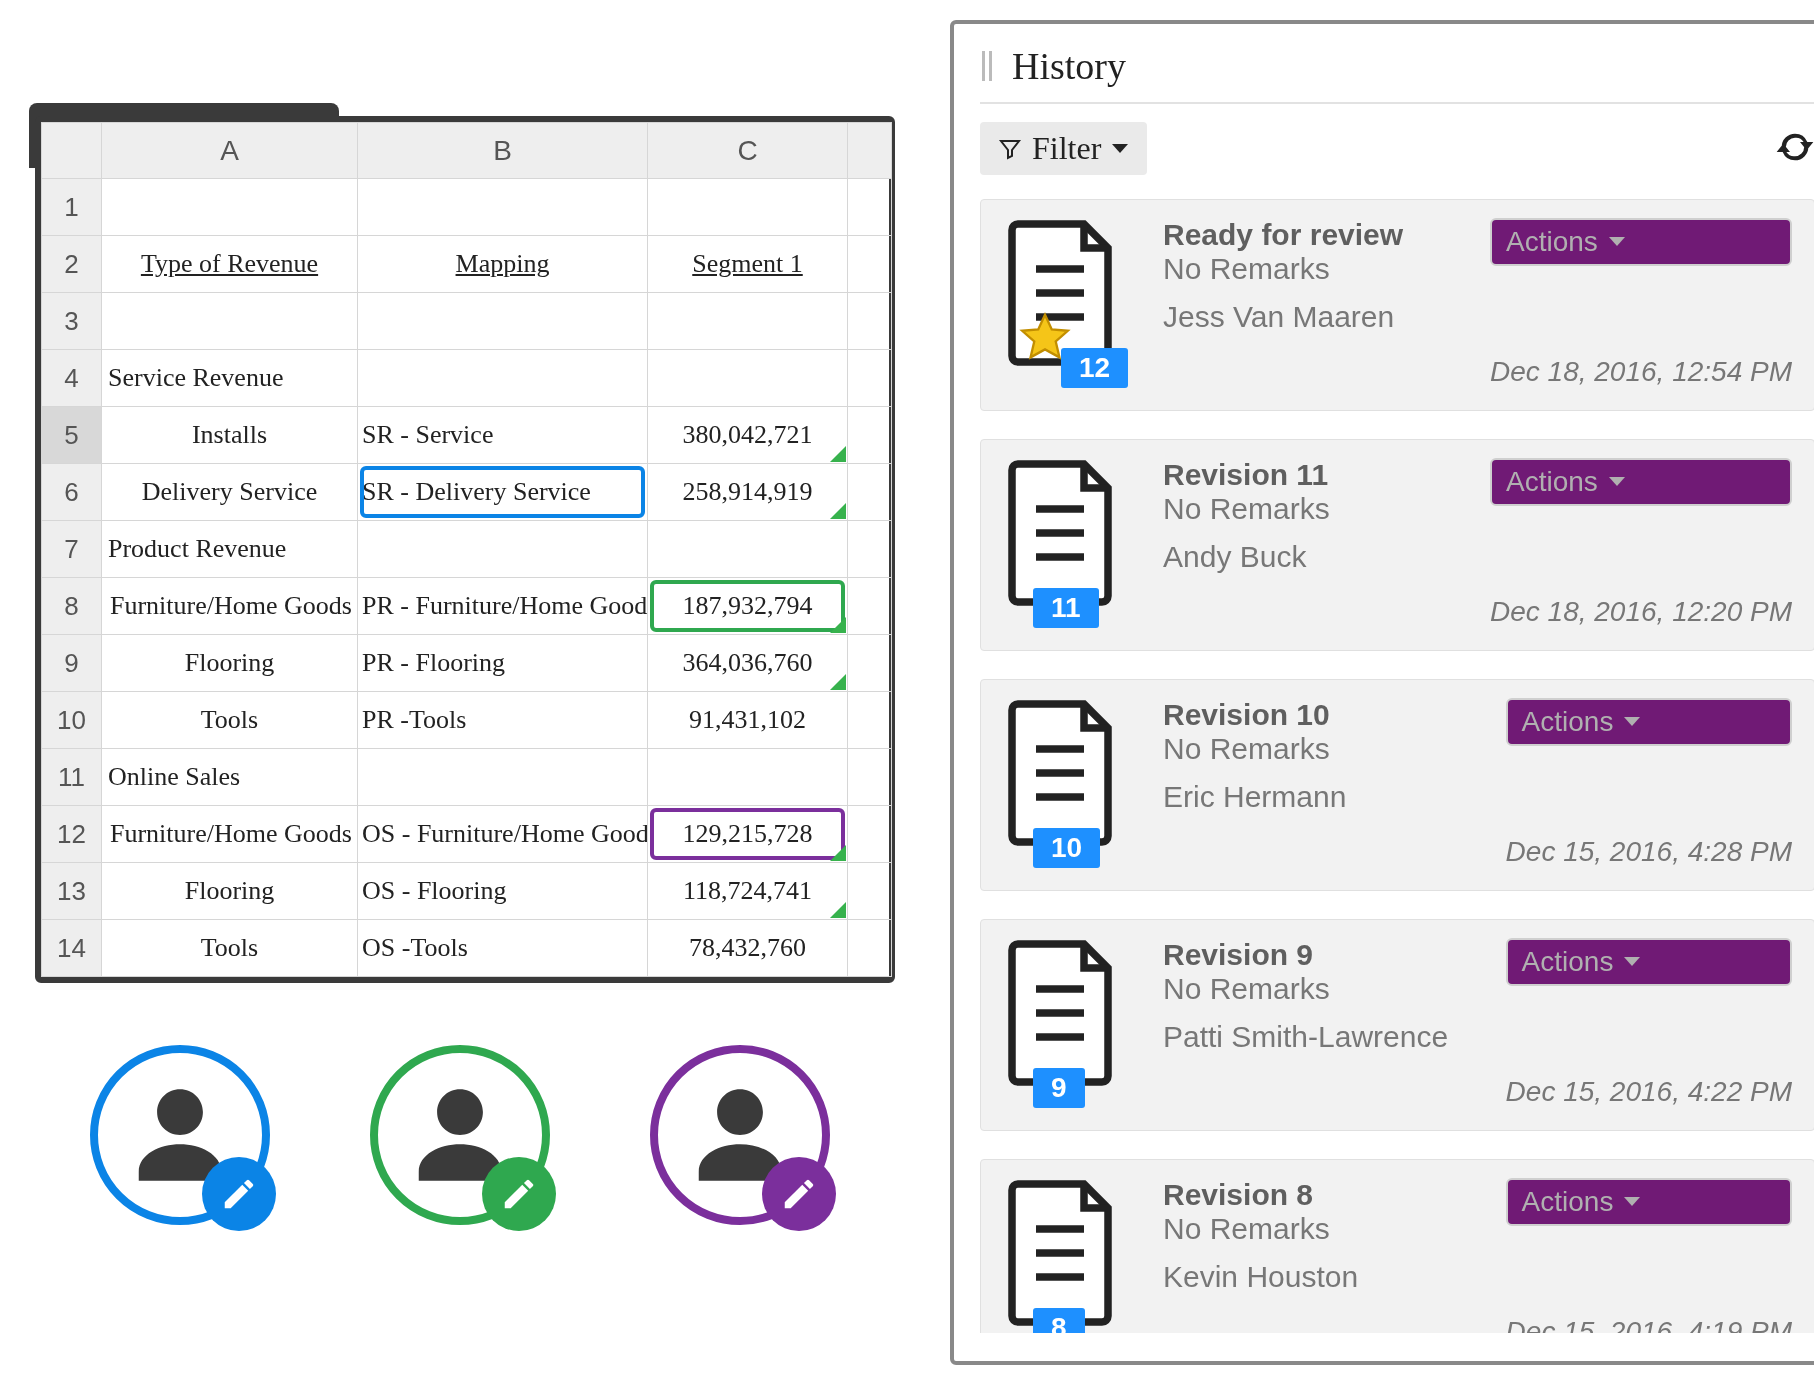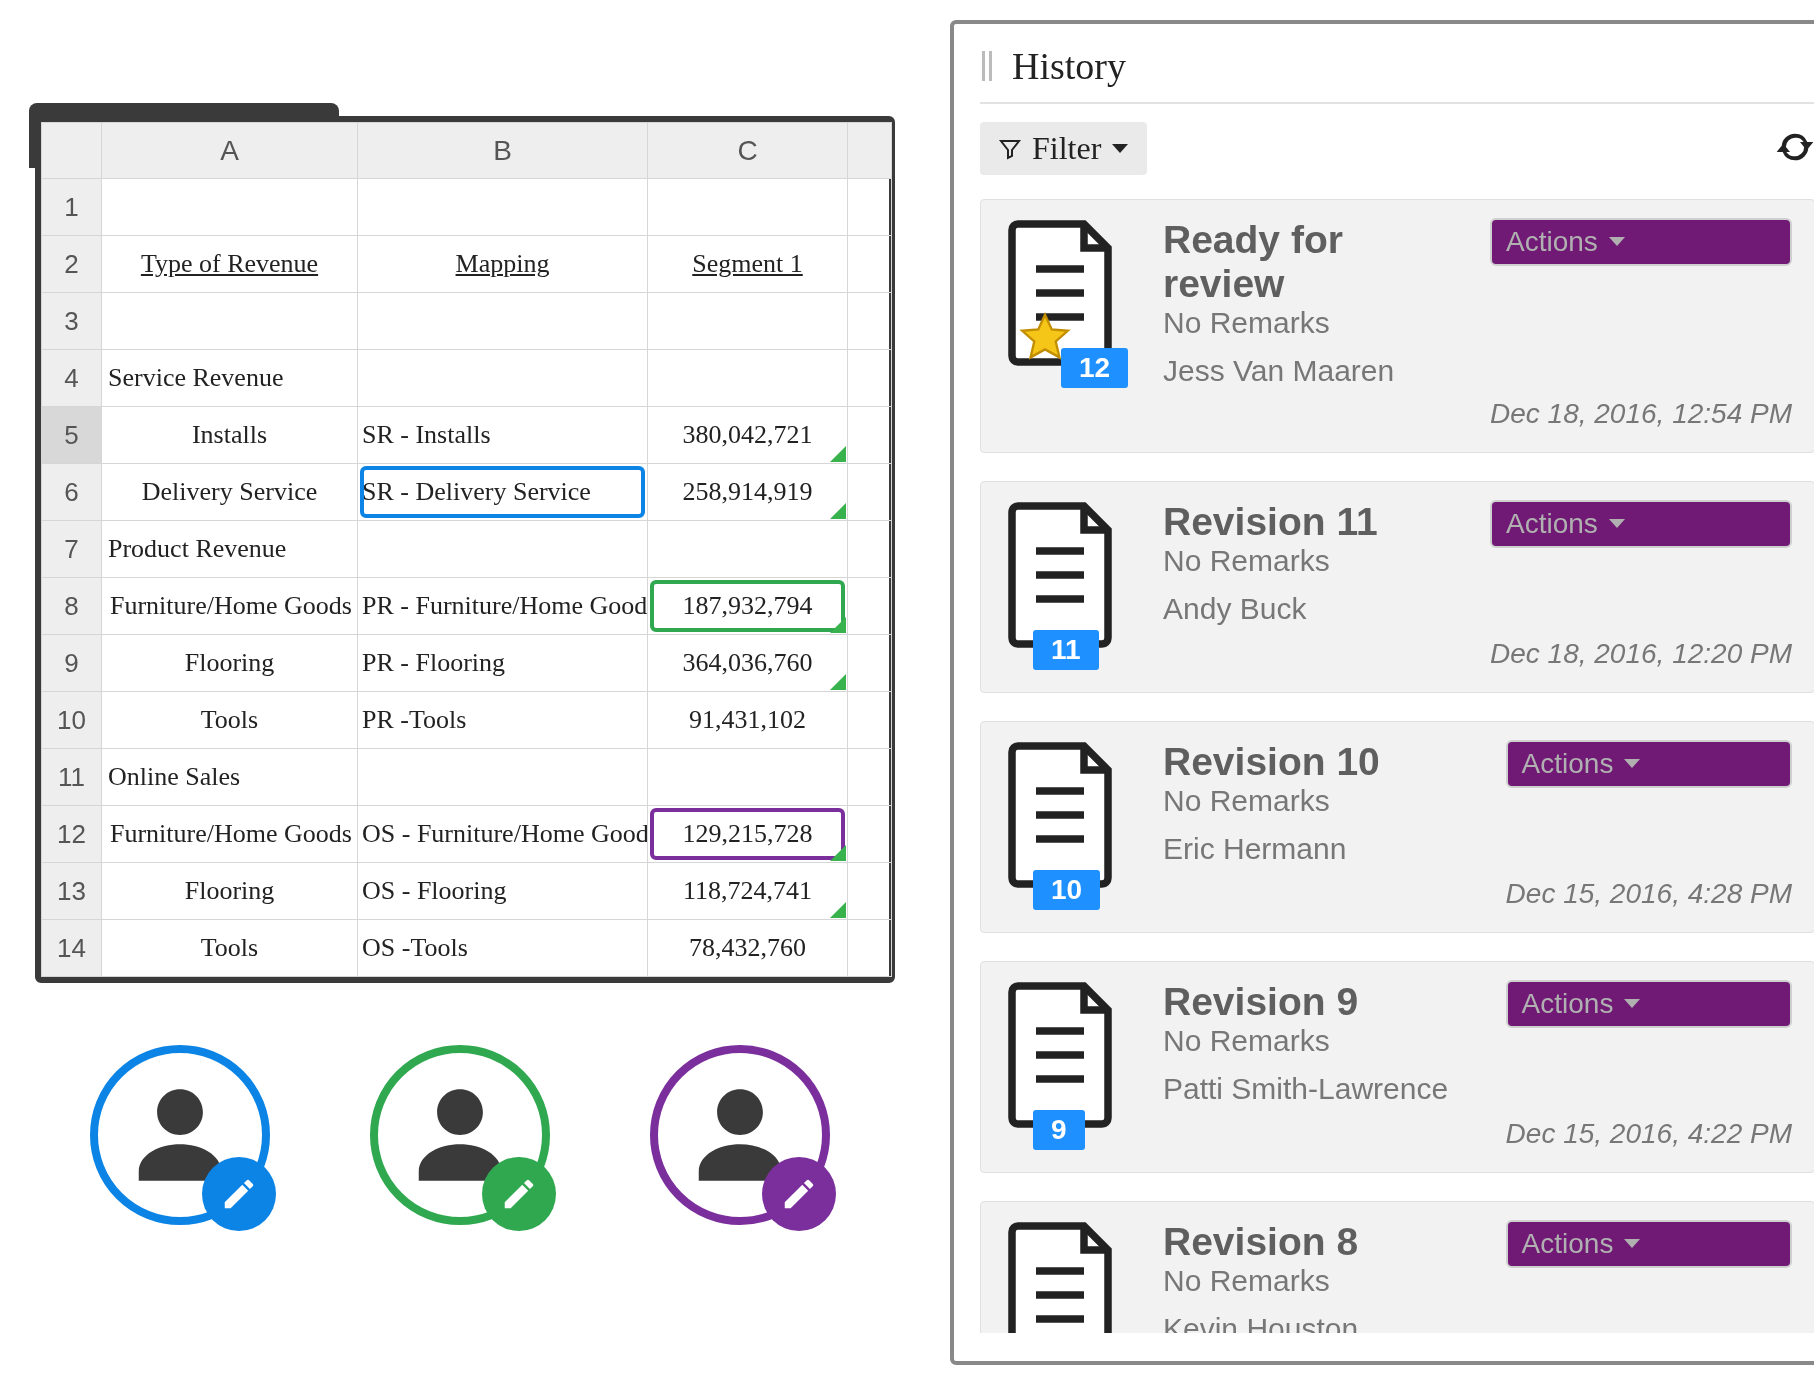--- a/index.html
+++ b/index.html
@@ -170,21 +170,21 @@
     border-radius: 4px;
     padding: 18px 22px 22px 22px;
     display: grid;
     grid-template-columns: 140px 1fr auto;
     grid-template-rows: auto auto;
     column-gap: 20px;
     row-gap: 10px;
     align-items: start;
   }
   .rev-icon { grid-row: 1 / span 2; position: relative; width: 130px; height: 170px; }
-  .rev-title { font-size: 39px; color: #5f5f5f; font-weight: 700; }
+  .rev-title { font-size: 30px; color: #5f5f5f; font-weight: 700; }
   .rev-remarks { font-size: 30px; color: #777; }
   .rev-author { font-size: 30px; color: #777; margin-top: 14px; }
   .rev-time { font-size: 28px; color: #777; font-style: italic; align-self: end; grid-column: 3; grid-row: 2; }
   .rev-actions {
     grid-column: 3; grid-row: 1;
     display: inline-flex; align-items: center; gap: 10px;
     border: 2px solid #cfcfcf; border-radius: 6px;
     background: #701a75;
     color: #b0b0b0; font-size: 28px;
     padding: 6px 14px; cursor: pointer;
@@ -286,21 +286,21 @@
           <td></td>
         </tr>
         <tr>
           <td class="rownum sel">
             <div class="cell-inner">5</div>
           </td>
           <td>
             <div class="cell-inner right">Installs</div>
           </td>
           <td>
-            <div class="cell-inner left">SR - Installs</div>
+            <div class="cell-inner left">SR - Service</div>
           </td>
           <td>
             <div class="cell-inner right">380,042,721</div>
             <div class="tri"></div>
           </td>
           <td></td>
         </tr>
         <tr>
           <td class="rownum">
             <div class="cell-inner">6</div>

